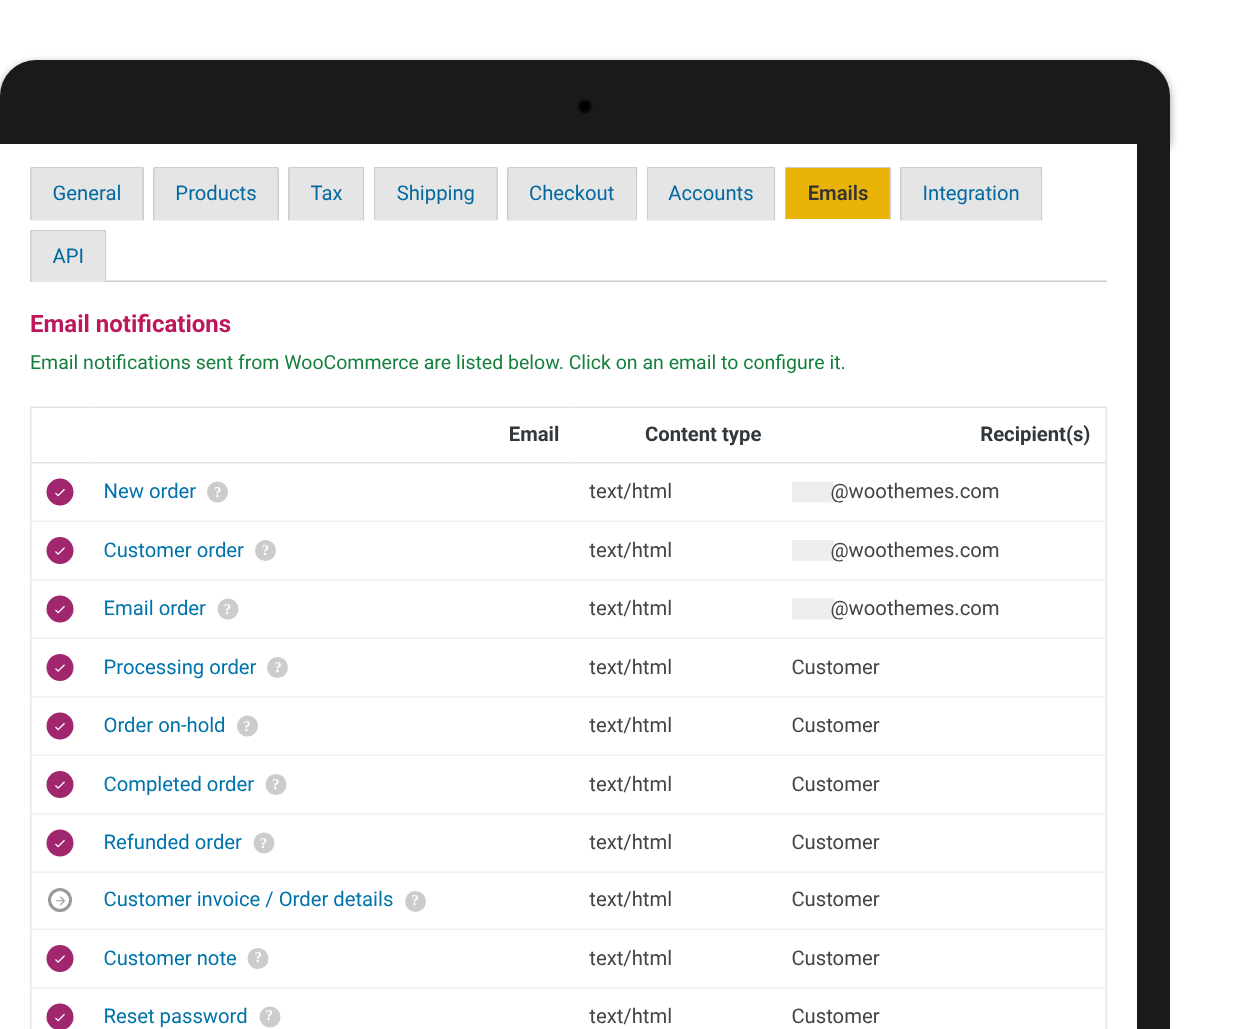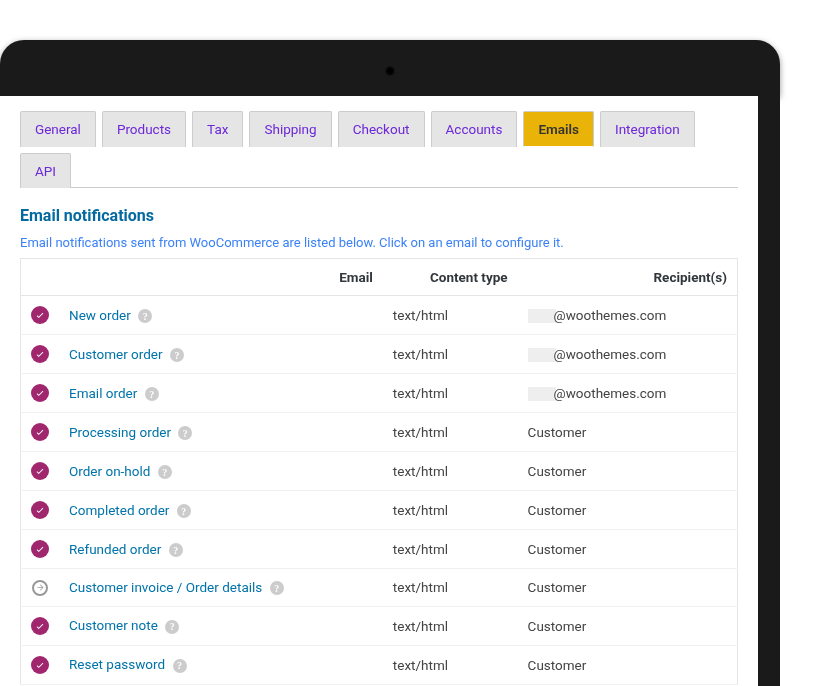--- a/index.html
+++ b/index.html
@@ -62,45 +62,45 @@
     display: flex;
     gap: 6px;
     margin-bottom: 18px;
     border-bottom: 1px solid #ccc;
     padding-bottom: 0;
     flex-wrap: wrap;
   }
   .settings-tab {
     padding: 9px 14px;
     font-size: 13.5px;
-    color: #6d28d9;
+    color: #0369a1;
     background: #e5e5e5;
     border: 1px solid #ccc;
     border-bottom: none;
     border-radius: 2px 2px 0 0;
     cursor: pointer;
     position: relative;
     bottom: -1px;
   }
   .settings-tab.active {
     background: #eab308;
     border-bottom: 1px solid #fff;
     font-weight: 600;
     color: #333;
   }
   .section-title {
     font-size: 16px;
     font-weight: 700;
-    color: #0369a1;
+    color: #be185d;
     margin-bottom: 10px;
   }
   .section-desc {
     font-size: 13px;
-    color: #3b82f6;
-    margin-bottom: 8px;
+    color: #15803d;
+    margin-bottom: 21px;
   }
   .email-table {
     width: 100%;
     border-collapse: collapse;
     border: 1px solid #e5e5e5;
     background: #fff;
   }
   .email-table th {
     text-align: right;
     padding: 10px 10px;

